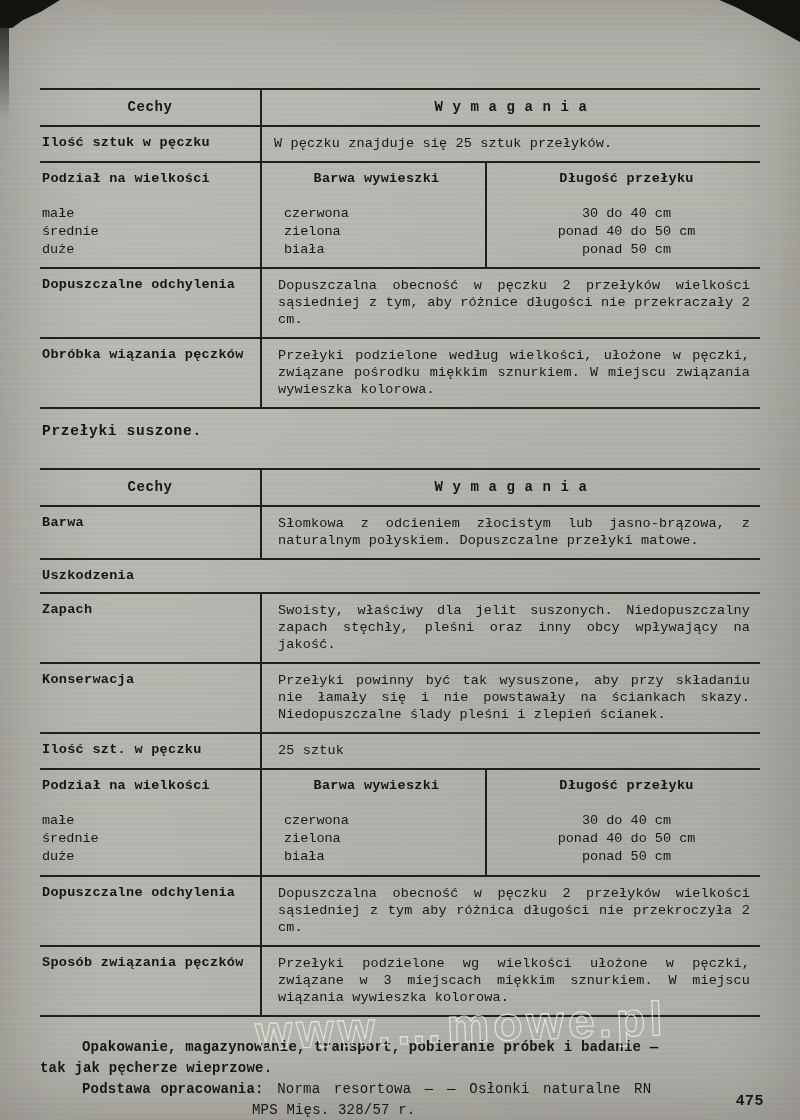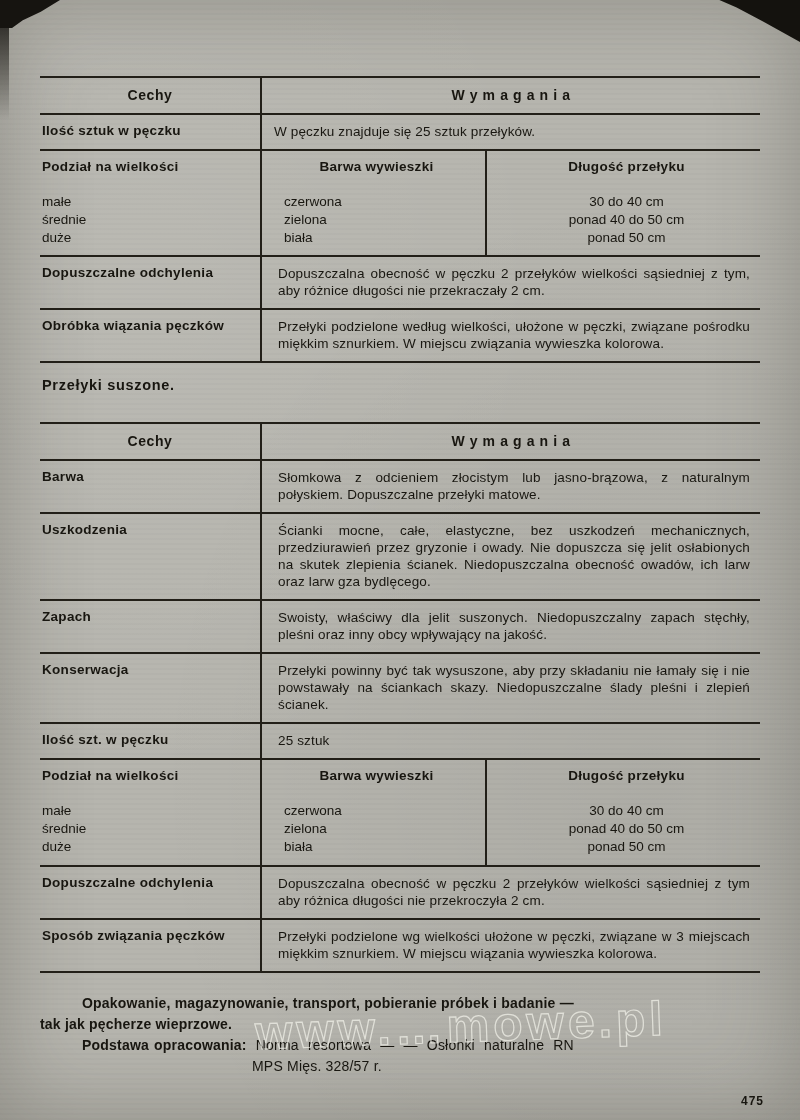--- a/index.html
+++ b/index.html
@@ -18,21 +18,21 @@
     color:#181610;
     font-size:13.5px;
   }
   .smudge-tl { position:absolute; top:0; left:0; width:60px; height:28px; background:#161410;
     clip-path:polygon(0 0,100% 0,68% 42%,38% 72%,20% 100%,0 100%); }
   .smudge-tl-edge { position:absolute; top:0; left:0; width:9px; height:120px;
     background:linear-gradient(180deg,#161410 0%, rgba(22,20,16,0) 100%); }
   .smudge-tr { position:absolute; top:0; right:0; width:96px; height:42px; background:#14120e;
     clip-path:polygon(16% 0,100% 0,100% 100%,62% 52%,34% 18%); }
 
-  .content { position:absolute; left:40px; right:40px; top:0; }
+  .content { position:absolute; left:40px; right:40px; top:12px;font-family:Liberation Mono, monospace; }
 
   .tbl { border-top:2.2px solid #221f18; margin-top:0; }
   .tbl1 { margin-top:76px; }
   .row { display:grid; border-bottom:2px solid #221f18; }
   .cols2 { grid-template-columns:220px 1fr; }
   .cols3 { grid-template-columns:220px 225px 1fr; }
   .cell { padding:8px 6px 9px 2px; }
   .rcell { border-left:2px solid #221f18; padding-left:16px; padding-right:10px; }
   .header-row .cell { text-align:center; font-weight:bold; letter-spacing:0.6px; padding:9px 4px 10px; font-size:14px; }
   .label { font-weight:bold; letter-spacing:0.3px; }
@@ -52,21 +52,21 @@
 
   .watermark {
     position:absolute; left:255px; top:998px;
     font-size:48px; font-weight:bold; letter-spacing:4px;
     color:transparent;
     -webkit-text-stroke:1.2px rgba(240,240,232,0.75);
     transform:rotate(-2deg);
     pointer-events:none;
     white-space:pre;
   }
-  .page-number { position:absolute; right:36px; bottom:12px; font-weight:bold; font-size:12px; letter-spacing:1px; }
+  .page-number { position:absolute; right:36px; bottom:12px; font-weight:bold; font-size:15px; letter-spacing:1px; }
 </style>
 </head>
 <body>
 
 <div class="page">
 
   <div class="smudge-tl"></div>
   <div class="smudge-tl-edge"></div>
   <div class="smudge-tr"></div>
 
@@ -130,21 +130,20 @@
       </div>
 
       <div class="row cols2">
         <div class="cell label">Barwa</div>
         <div class="cell rcell para">Słomkowa z odcieniem złocistym lub jasno-brązowa, z naturalnym połyskiem. Dopuszczalne przełyki matowe.</div>
       </div>
 
 
       <div class="row cols2">
         <div class="cell label">Uszkodzenia</div>
-        <div class="cell rcell para">Ścianki mocne, całe, elastyczne, bez uszkodzeń mechanicznych, przedziurawień przez gryzonie i owady. Nie dopuszcza się jelit osłabionych na skutek zlepienia ścianek. Niedopuszczalna obecność owadów, ich larw oraz larw gza bydlęcego.</div>
       </div>
 
       <div class="row cols2">
         <div class="cell label">Zapach</div>
         <div class="cell rcell para">Swoisty, właściwy dla jelit suszonych. Niedopuszczalny zapach stęchły, pleśni oraz inny obcy wpływający na jakość.</div>
       </div>
 
       <div class="row cols2">
         <div class="cell label">Konserwacja</div>
         <div class="cell rcell para">Przełyki powinny być tak wysuszone, aby przy składaniu nie łamały się i nie powstawały na ściankach skazy. Niedopuszczalne ślady pleśni i zlepień ścianek.</div>

